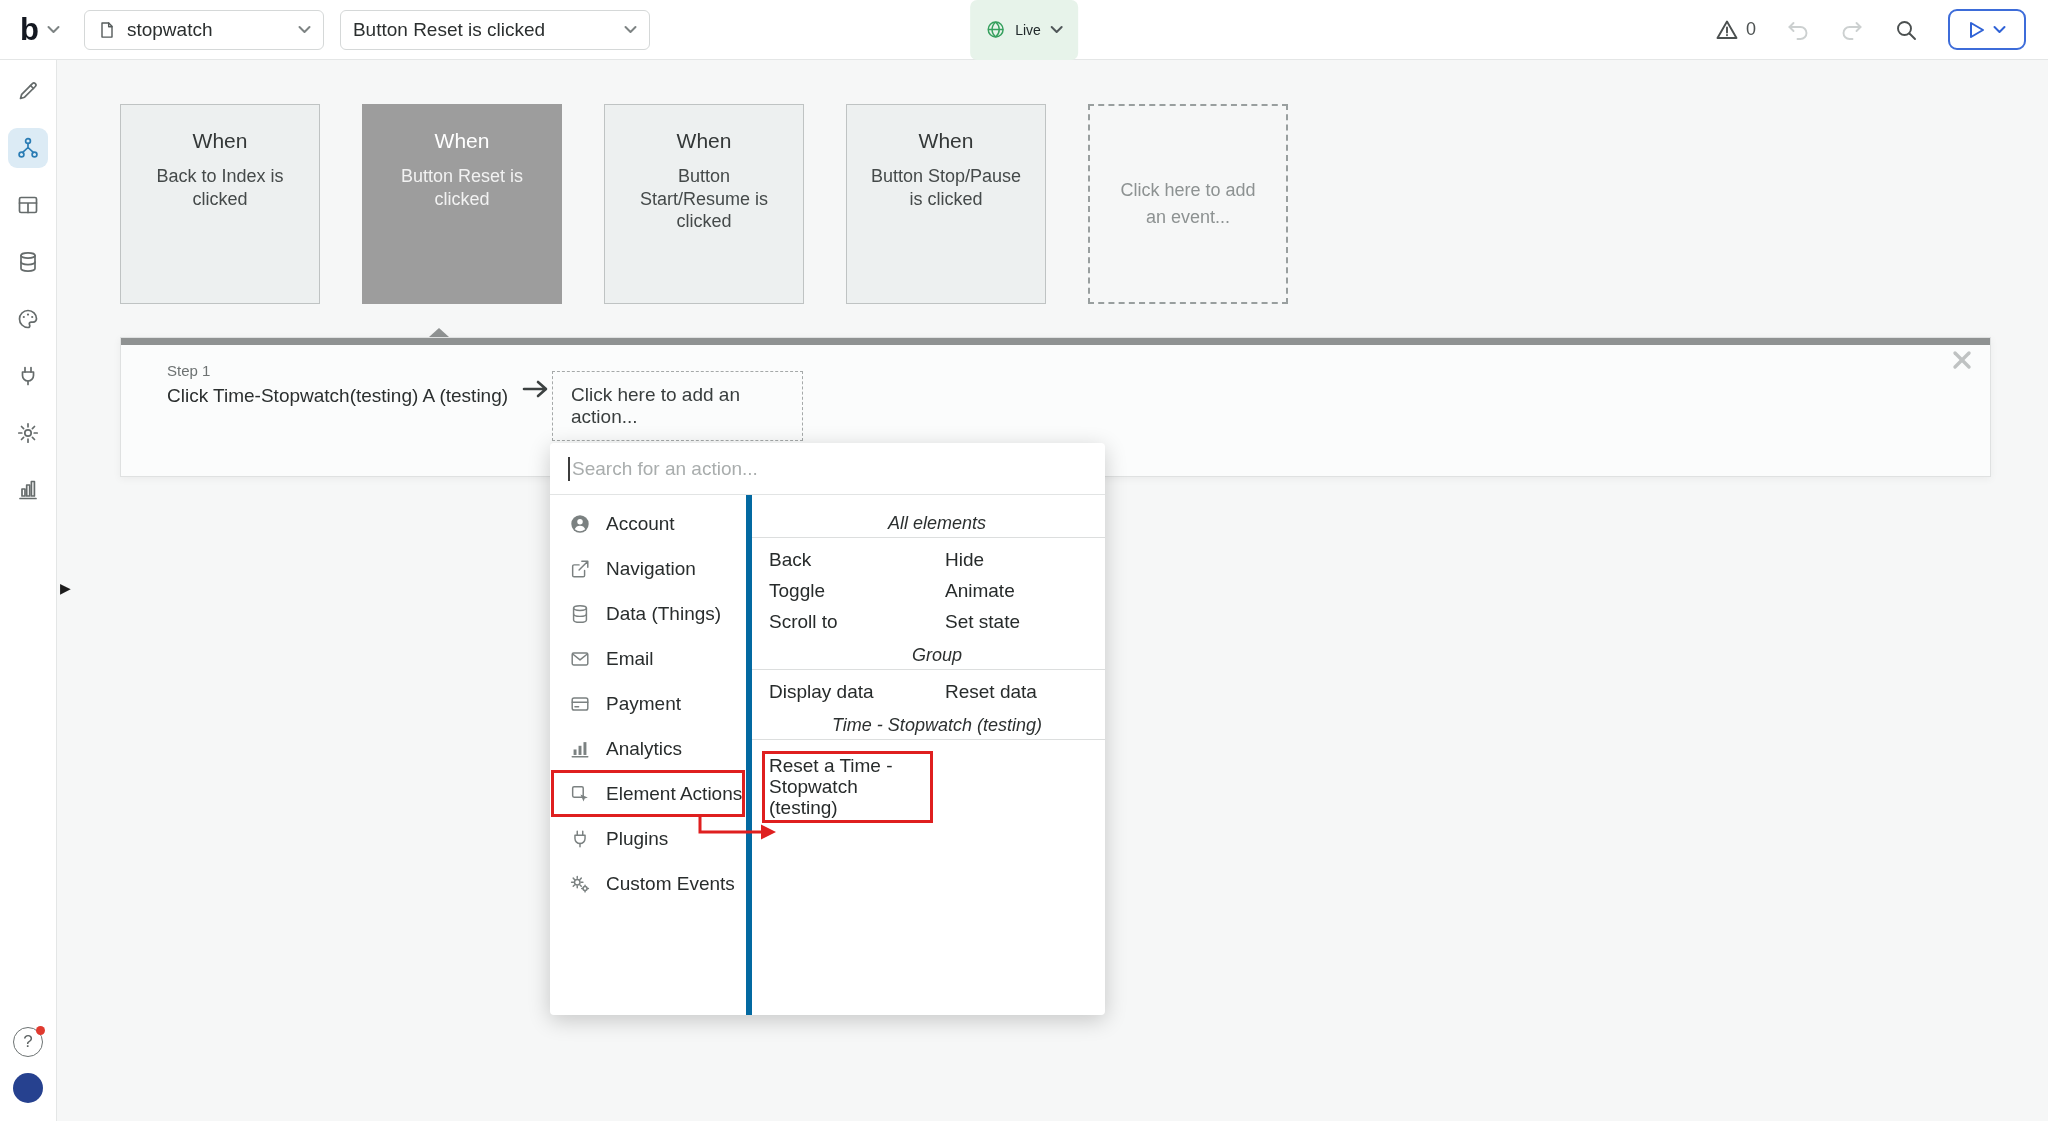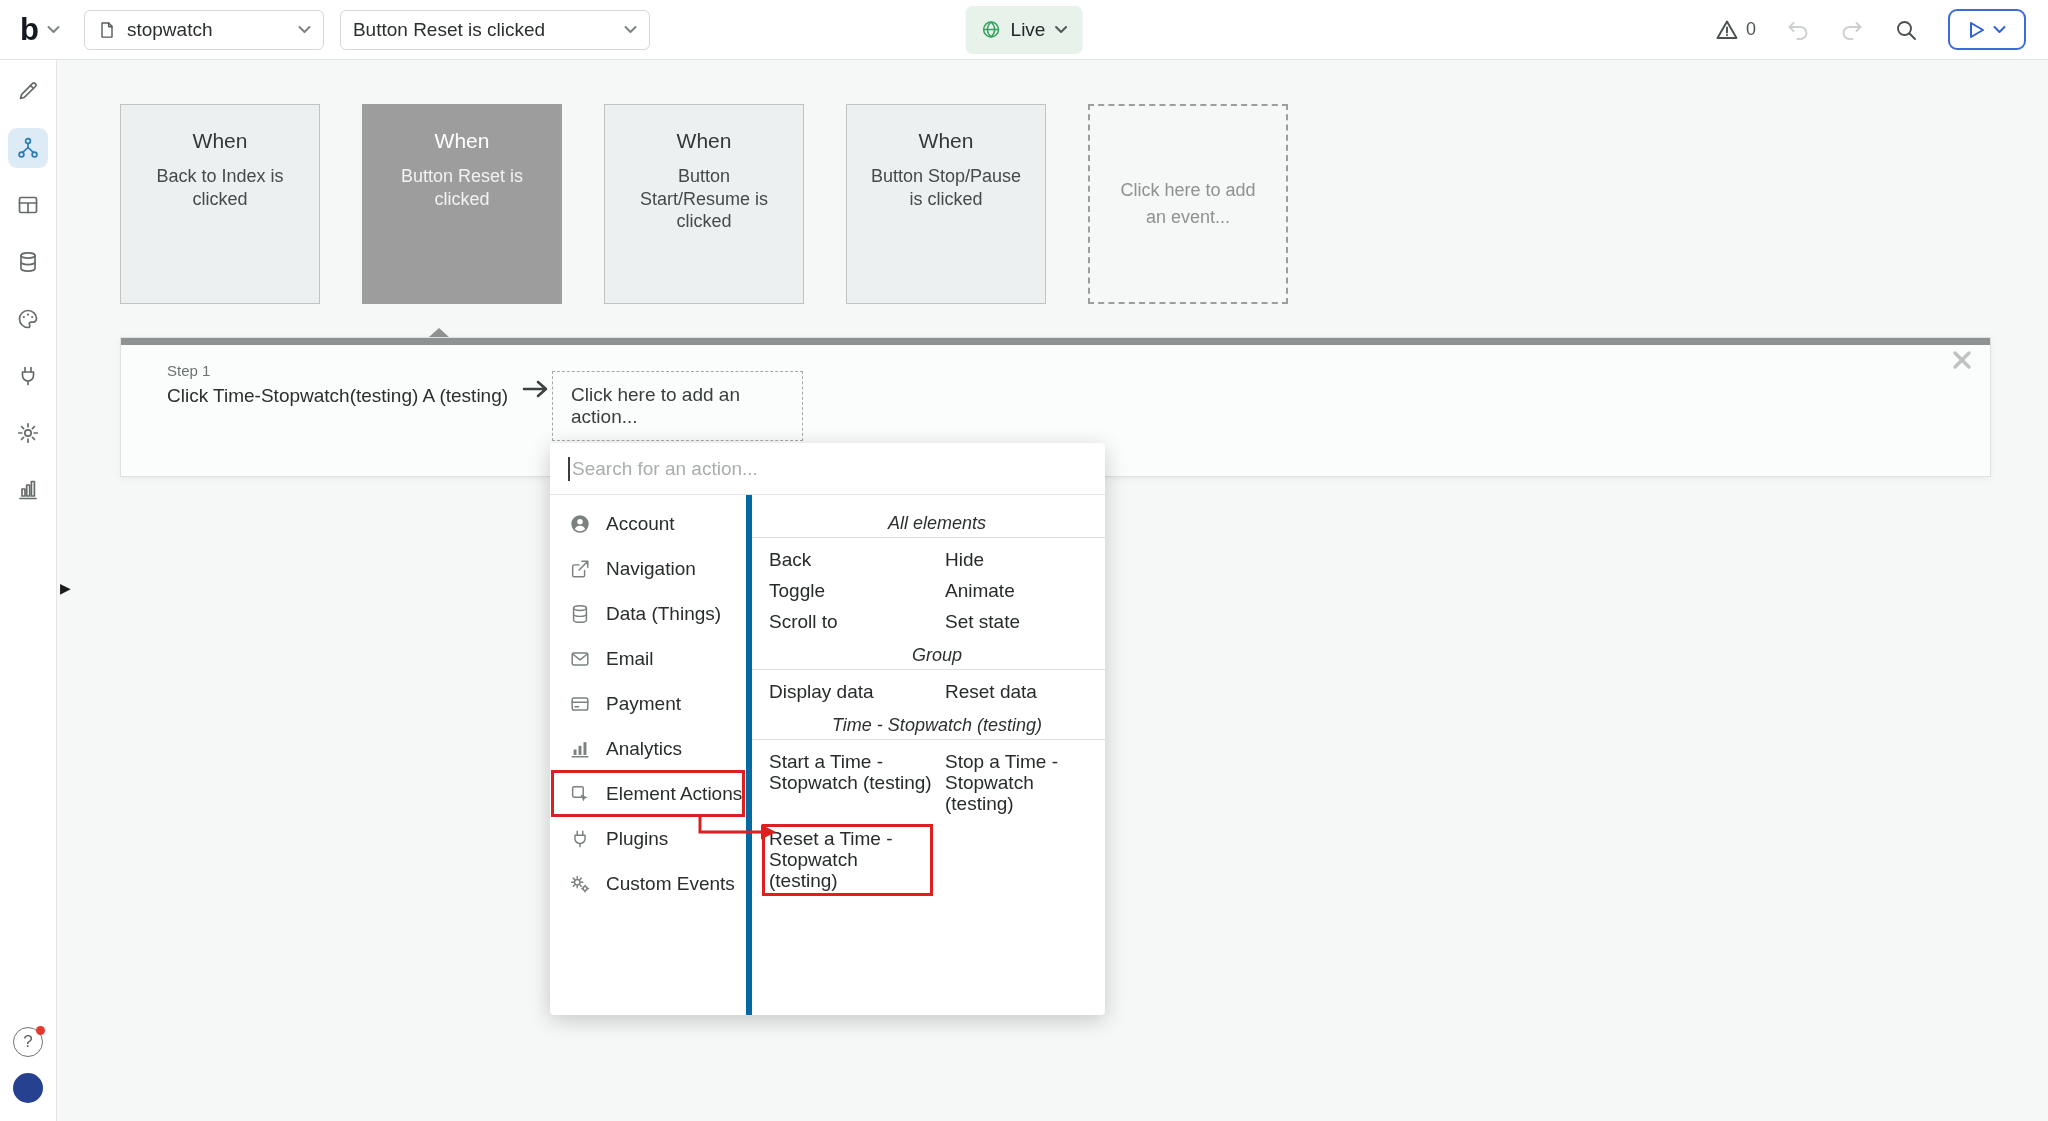--- a/index.html
+++ b/index.html
@@ -30,23 +30,23 @@
   }
   .page-select { width:240px; margin-left:24px; }
   .event-select { width:310px; margin-left:16px; }
   .hdr-select .chev { margin-left:auto; }
   .mini-icon { width:20px; height:20px; color:#565c5c; }
   .mini-icon path, .mini-icon rect, .mini-icon circle, .mini-icon ellipse, .mini-icon line, .mini-icon polyline
     { fill:none; stroke:currentColor; stroke-width:1.7; stroke-linecap:round; stroke-linejoin:round; }
 
   .live-badge {
     position:absolute; left:50%; transform:translateX(-50%);
-    height:48px; background:#e7f3ea; border-radius:7px;
+    height:60px; background:#e7f3ea; border-radius:7px;
     display:flex; align-items:center; gap:9px; padding:0 15px;
-    font-size:19px; color:#20282a; cursor:pointer;justify-content:space-between;
+    font-size:14px; color:#20282a; cursor:pointer;justify-content:space-between;
   }
   .live-badge .chev polyline { stroke:#51585a; }
   .globe { width:21px; height:21px; color:#36a05e; }
   .globe circle, .globe path { fill:none; stroke:currentColor; stroke-width:1.7; }
 
   .hdr-right { margin-left:auto; margin-right:22px; display:flex; align-items:center; gap:30px; }
   .issues { display:flex; align-items:center; gap:7px; font-size:18px; color:#4d5252; }
   .tool-icon { width:24px; height:24px; }
   .tool-icon path, .tool-icon circle, .tool-icon line
     { fill:none; stroke:currentColor; stroke-width:1.9; stroke-linecap:round; stroke-linejoin:round; }
@@ -457,24 +457,20 @@
         <div class="sec-header">Group</div>
         <div class="sec-rule"></div>
         <div class="act-grid">
           <div class="act-item">Display data</div>
           <div class="act-item">Reset data</div>
         </div>
 
         <div class="sec-header">Time - Stopwatch (testing)</div>
         <div class="sec-rule"></div>
         <div class="act-grid">
-          <div class="act-item">Start a Time - Stopwatch (testing)</div>
-          <div class="act-item">Stop a Time - Stopwatch (testing)</div>
-        </div>
-        <div class="act-grid">
           <div class="act-item">
             <span class="annot-box-reset">
               <span>Reset a Time - Stopwatch (testing)</span>
             </span>
           </div>
         </div>
       </div>
     </div>
 
     <svg class="annot-arrow" viewBox="0 0 555 572">

